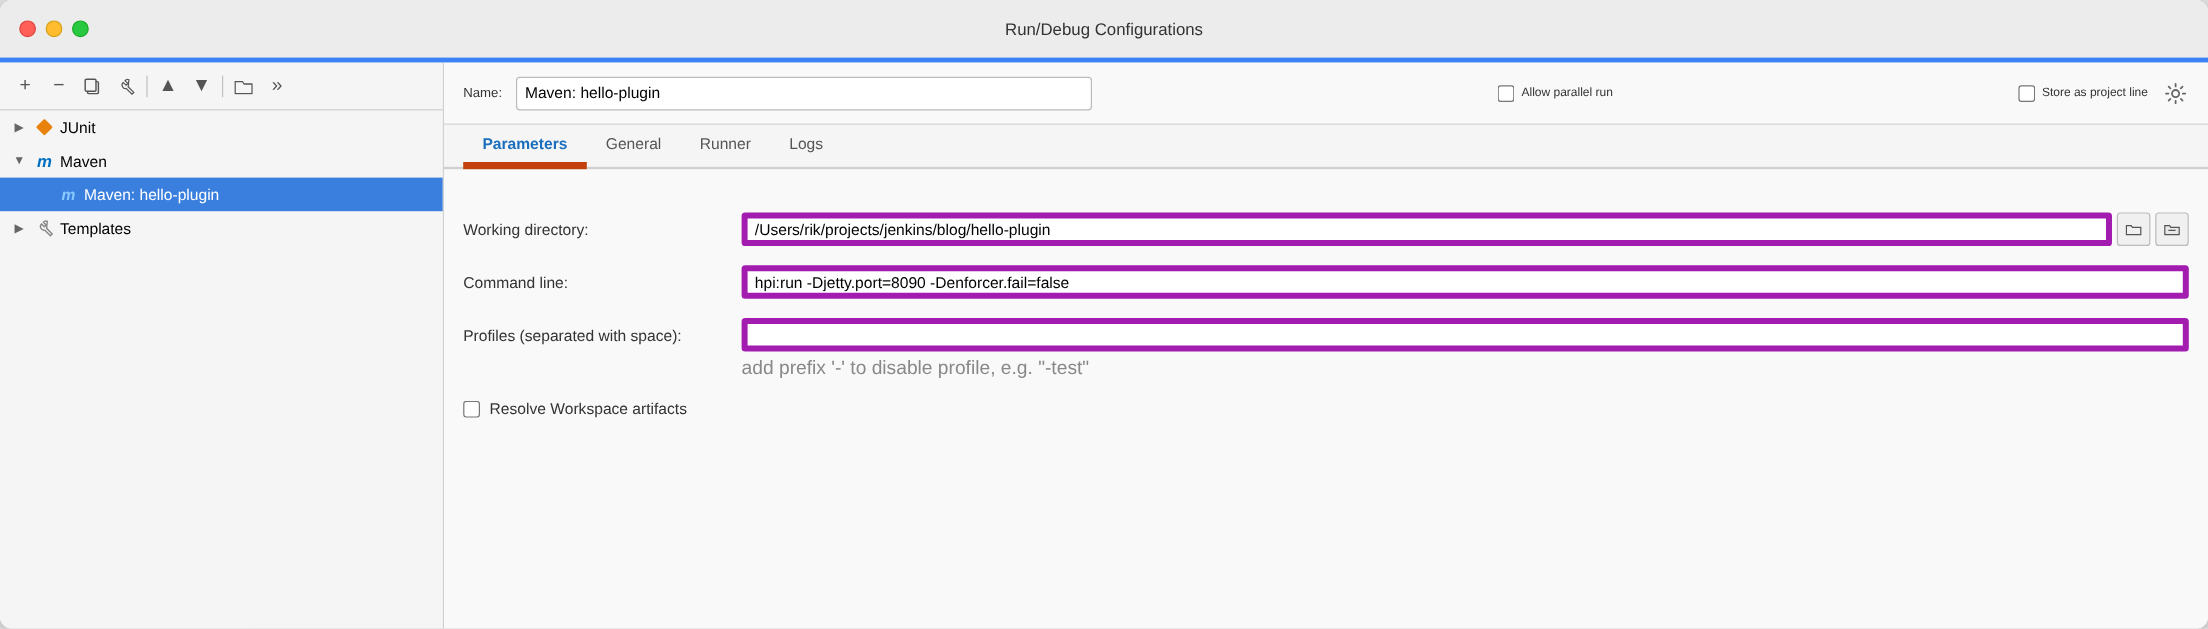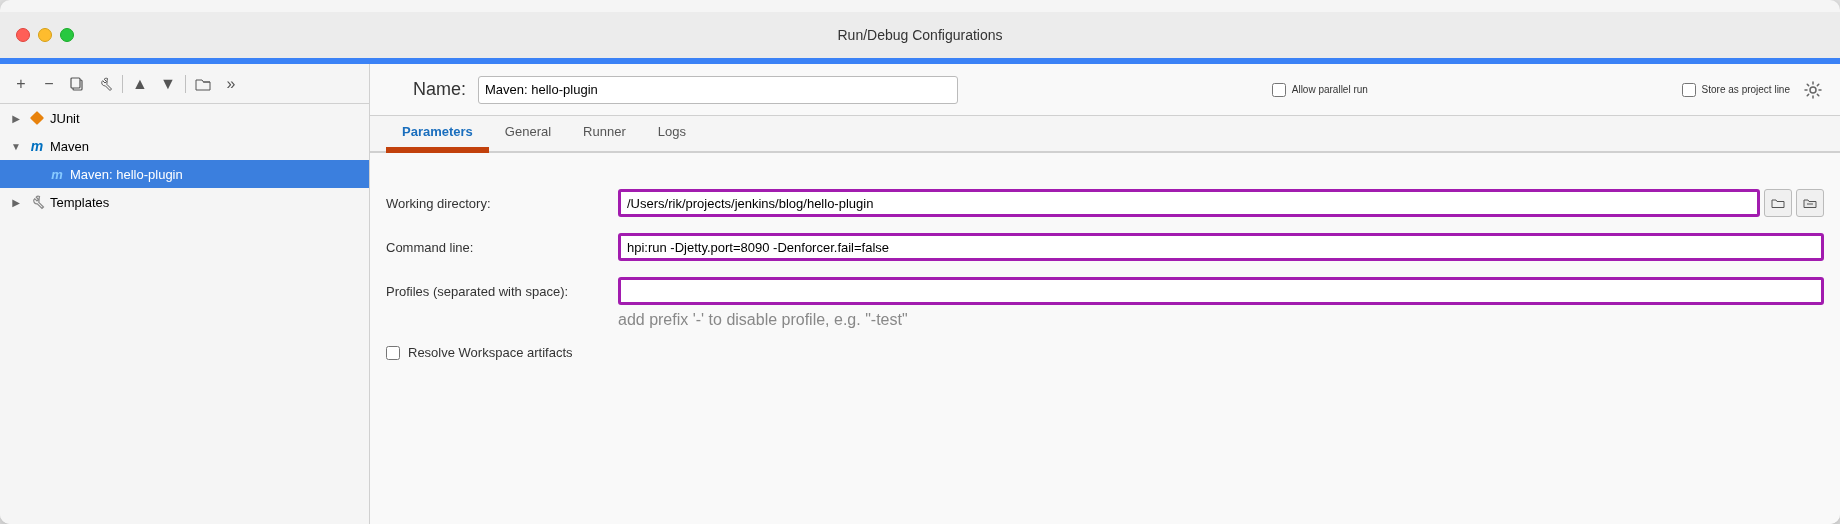--- a/index.html
+++ b/index.html
@@ -23,24 +23,23 @@
       overflow: hidden;
     }
 
     
     .title-bar {
       display: flex;
       align-items: center;
       justify-content: center;
       height: 52px;
       background: #ececec;
-      border-bottom: 6px solid #3b82f6;
+      border-bottom: 4px solid #3b82f6;
       position: relative;
       flex-shrink: 0;
-      margin-top: 12px;
     }
 
     .traffic-lights {
       position: absolute;
       left: 16px;
       display: flex;
       gap: 8px;
       align-items: center;
     }
 
@@ -182,24 +181,23 @@
       display: flex;
       align-items: center;
       padding: 10px 16px;
       gap: 12px;
       border-bottom: 1px solid #d0d0d0;
       height: 52px;
       flex-shrink: 0;
     }
 
     .name-label {
-      font-size: 18px;
+      font-size: 11px;
       color: #333;
       font-weight: 400;
-      margin-left: 27px;
     }
 
     .name-input {
       flex: 1;
       max-width: 480px;
       height: 28px;
       border: 1px solid #bbb;
       border-radius: 3px;
       padding: 0 6px;
       font-size: 13px;
@@ -283,21 +281,21 @@
     .form-input-wrapper {
       flex: 1;
       display: flex;
       align-items: center;
       gap: 4px;
     }
 
     .form-input {
       flex: 1;
       height: 28px;
-      border: 3px solid #a21caf;
+      border: 5px solid #a21caf;
       border-radius: 3px;
       padding: 0 6px;
       font-size: 13px;
       background: white;
       outline: none;
     }
 
     .form-input.empty {
       background: white;
     }

